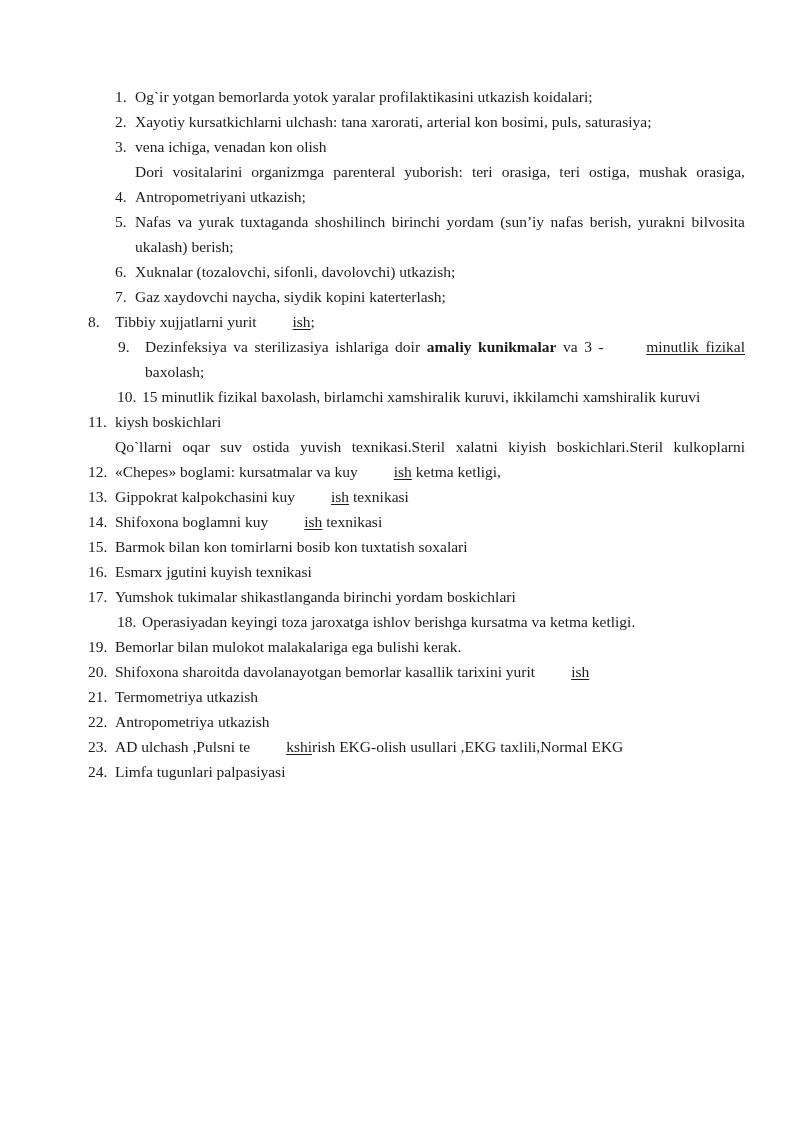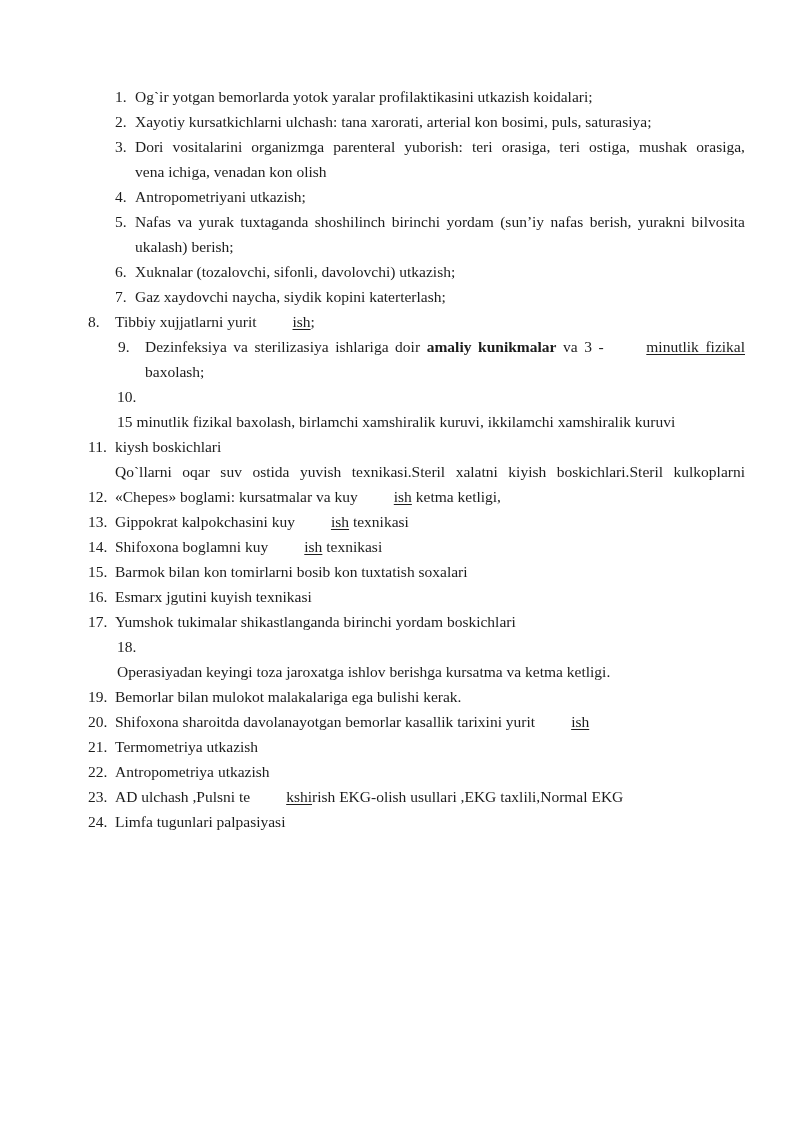--- a/index.html
+++ b/index.html
@@ -31,21 +31,21 @@
   .ln   { white-space: nowrap; }
   .ln.just {
     white-space: normal;
     text-align: justify;
     text-align-last: justify;
   }
   
   .g1 { margin-left: 27px; } .g1 .num { width: 20px; }
   .g2 { margin-left: 0;    } .g2 .num { width: 27px; }
   .g3 { margin-left: 30px; } .g3 .num { width: 27px; }
-  .g4 { margin-left: 29px; flex-direction: column; } .g4 .num { width: 25px; }
+  .g4 { margin-left: 29px; } .g4 .num { width: 25px; }
   .g5 { margin-left: 0;    } .g5 .num { width: 27px; }
   .bi { font-weight: bold; }
   .u  { text-decoration: underline; text-underline-offset: 2px; padding-left: 36px; }
 </style>
 </head>
 <body>
 
 <div class="page">
   <div class="doc-list">
       <div class="item g1">
@@ -56,22 +56,22 @@
       </div>
       <div class="item g1">
         <span class="num">2.</span>
         <div class="txt">
           <div class="ln"><span>Xayotiy kursatkichlarni ulchash: tana xarorati, arterial kon bosimi, puls, saturasiya;</span></div>
         </div>
       </div>
       <div class="item g1">
         <span class="num">3.</span>
         <div class="txt">
+          <div class="ln"><span>vena ichiga, venadan kon olish</span></div>
           <div class="ln just"><span>Dori vositalarini organizmga parenteral yuborish: teri orasiga, teri ostiga, mushak orasiga,</span></div>
-          <div class="ln"><span>vena ichiga, venadan kon olish</span></div>
         </div>
       </div>
       <div class="item g1">
         <span class="num">4.</span>
         <div class="txt">
           <div class="ln"><span>Antropometriyani utkazish;</span></div>
         </div>
       </div>
       <div class="item g1">
         <span class="num">5.</span>

